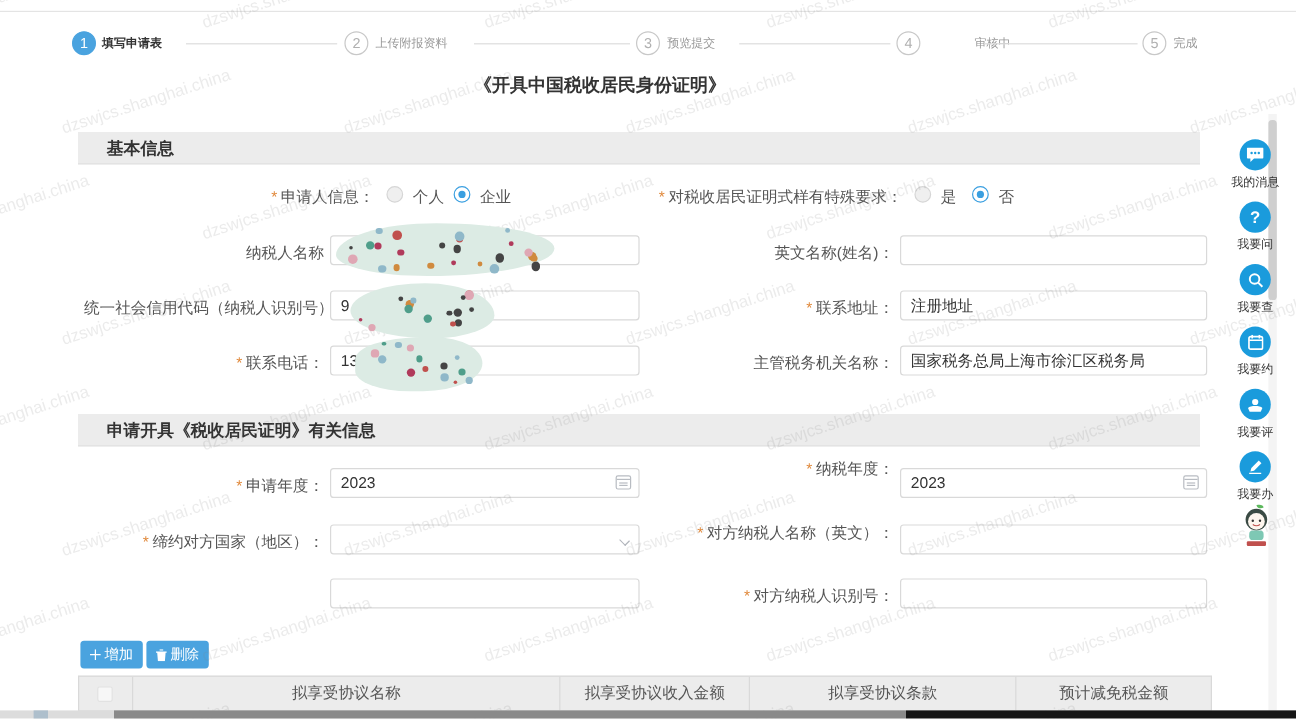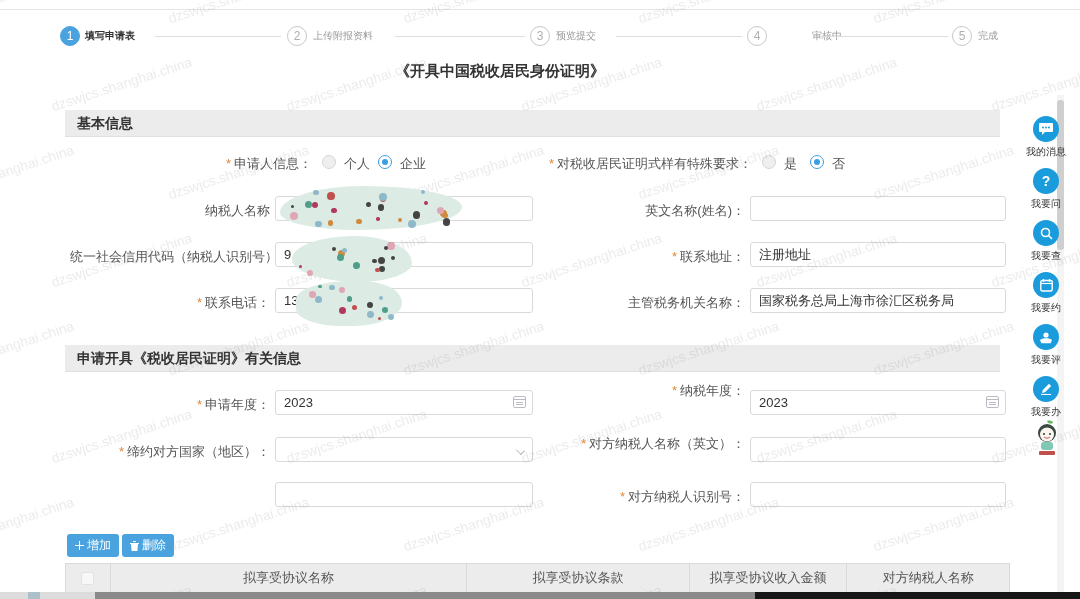--- a/index.html
+++ b/index.html
@@ -21,21 +21,21 @@
   .step-label { position:absolute; top:29px; font-size:10px; }
   .step-label.active { color:#333; font-weight:bold; }
   .step-label.pending { color:#999; }
   .step-line { position:absolute; top:36px; height:1px; background:#ddd; }
 
   .page-title { position:absolute; top:62px; left:0; width:1000px; text-align:center;
     font-size:15px; font-weight:bold; color:#333; }
 
   .sec-header { position:absolute; left:65px; width:935px; height:27px; background:#ececec;
     border-bottom:1px solid #e0e0e0; font-size:14px; font-weight:bold; color:#333;
-    line-height:27px; padding-left:12px; }
+    line-height:27px; padding-left:24px; }
 
   .lbl { position:absolute; font-size:13px; color:#555; text-align:right; white-space:nowrap; }
   .star { color:#e0883a; margin-right:3px; font-size:13px; }
   .inp { position:absolute; height:25px; border:1px solid #d9d9d9; border-radius:3px;
     background:#fff; font-size:13px; color:#333; padding:0 8px;
     font-family:"Liberation Sans","DejaVu Sans",sans-serif; }
   .sel { position:absolute; height:25px; border:1px solid #d9d9d9; border-radius:3px; background:#fff; }
   .chev { position:absolute; right:8px; top:9px; width:7px; height:7px;
     border-right:1px solid #b0b4bb; border-bottom:1px solid #b0b4bb; transform:rotate(45deg) scaleY(.8); }
   .cal { position:absolute; width:13px; height:12px; border:1px solid #b8bcc2; border-radius:2px; }
@@ -274,23 +274,23 @@
         <path d="M0 2h9v1H0zM3 0h3v1H3zM1 3h7l-.6 7H1.6z" fill="#fff"></path>
       </svg>
     <span>删除</span>
   </button>
 
   <div class="tbl">
     <div class="cell" style="width:45px">
         <span class="chk"></span>
       </div>
     <div class="cell" style="width:357px">拟享受协议名称</div>
+    <div class="cell" style="width:158px">拟享受协议收入金额</div>
     <div class="cell" style="width:223px">拟享受协议条款</div>
-    <div class="cell" style="width:158px">拟享受协议收入金额</div>
-    <div class="cell" style="width:162px">对方纳税人名称</div>
+    <div class="cell" style="width:162px">预计减免税金额</div>
   </div>
 
   <div class="side-item" style="top:116px">
     <div class="side-circle">
       <svg width="14" height="12" viewBox="0 0 14 12">
           <path d="M1 0h12a1 1 0 011 1v7a1 1 0 01-1 1H6l-3 3V9H1a1 1 0 01-1-1V1a1 1 0 011-1z" fill="#fff"></path>
           <circle cx="4" cy="4.5" r="1" fill="#1a9bdc"></circle>
           <circle cx="7" cy="4.5" r="1" fill="#1a9bdc"></circle>
           <circle cx="10" cy="4.5" r="1" fill="#1a9bdc"></circle>
         </svg>

